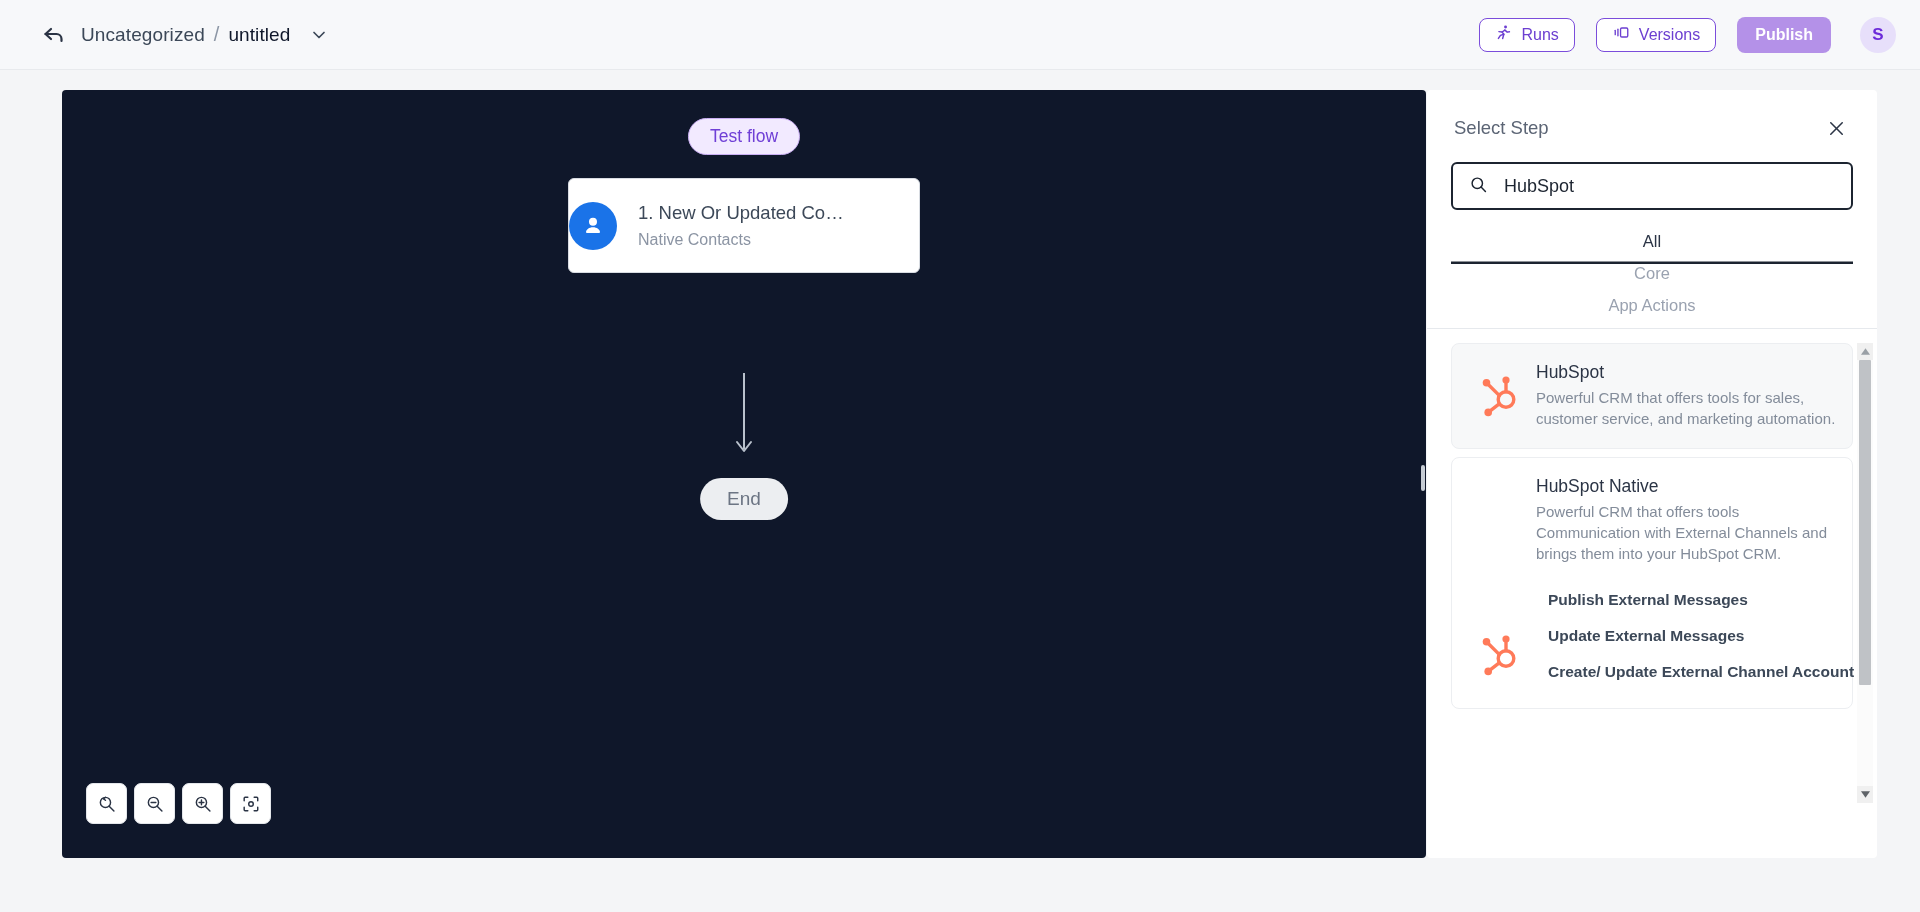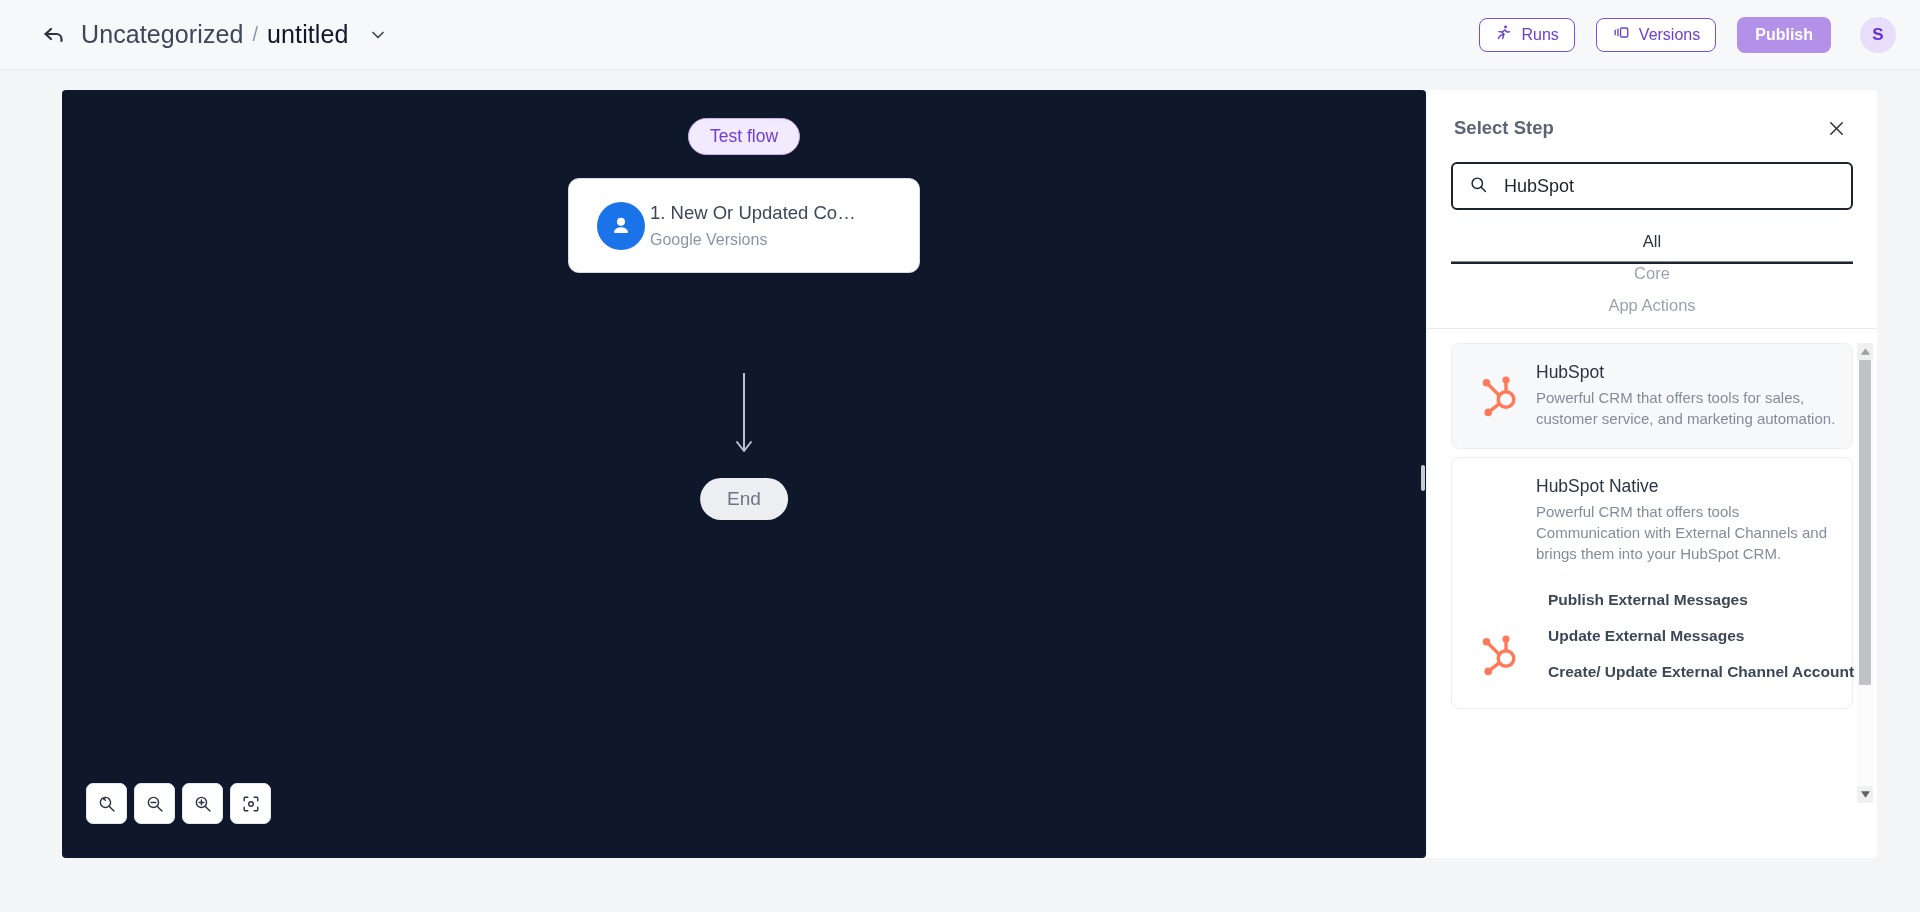--- a/index.html
+++ b/index.html
@@ -22,21 +22,21 @@
   #breadcrumb-group {
     display: flex; align-items: center; gap: 0px;
     margin-left: 37px;
   }
   #back-arrow-btn {
     width: 34px; height: 34px;
     display: flex; align-items: center; justify-content: center;
     cursor: pointer;
   }
   .crumb {
-    font-size: 25px; color: #3c4858;
+    font-size: 19px; color: #3c4858;
     letter-spacing: 0.1px;
   }
   #crumb-root { margin-left: 10px; }
   .crumb-sep { font-size: 20px; color: #8c96a5; margin: 0 9px; }
   #crumb-current { color: #0f172a; }
   #crumb-caret {
     margin-left: 17px; width: 24px; height: 24px;
     display: flex; align-items: center; justify-content: center;
     cursor: pointer;
   }
@@ -83,23 +83,23 @@
     background: #f2eaff; border: 1px solid #c9aef2;
     border-radius: 999px;
     color: #6f3fd6; font-size: 17.5px;
     cursor: pointer; white-space: nowrap;
   }
   #trigger-node {
     position: absolute; left: 682px; top: 88px;
     transform: translateX(-50%);
     width: 352px; height: 95px;
     background: #ffffff;
-    border: 1px solid #d8dce2; border-radius: 11px;
+    border: 1px solid #d8dce2; border-radius: 6px;
     display: flex; align-items: center;
-    padding-left: 28px; gap: 5px;
+    gap: 21px;
     cursor: pointer;
   }
   #node-icon {
     width: 48px; height: 48px; border-radius: 50%;
     background: #1a73e8;
     display: flex; align-items: center; justify-content: center;
     flex-shrink: 0;
   }
   #node-text { min-width: 0; }
   #node-title {
@@ -144,21 +144,21 @@
   }
   #panel-resize-handle {
     position: absolute; left: 1421px; top: 465px;
     width: 4px; height: 26px; border-radius: 3px;
     background: #c6ccd4; cursor: col-resize;
   }
   #panel-header {
     display: flex; align-items: center;
     padding: 24px 27px 0 27px;
   }
-  #panel-title { font-size: 18.5px; color: #5c6575; font-weight: bold; }
+  #panel-title { font-size: 18.5px; color: #5c6575; }
   #panel-close-btn {
     margin-left: auto; width: 28px; height: 28px;
     display: flex; align-items: center; justify-content: center;
     cursor: pointer;
   }
   #search-wrap {
     margin: 20px 24px 0 24px;
     height: 48px;
     border: 2px solid #1c2430; border-radius: 6px;
     display: flex; align-items: center; gap: 14px;
@@ -291,21 +291,21 @@
 
   <div id="trigger-node">
     <div id="node-icon">
       <svg width="26" height="26" viewBox="0 0 24 24" fill="#ffffff">
         <circle cx="12" cy="8" r="3.7"></circle>
         <path d="M12 13.2c-3.6 0-6.4 2.1-6.4 4.3 0 .5.4.9.9.9h11c.5 0 .9-.4.9-.9 0-2.2-2.8-4.3-6.4-4.3z"></path>
       </svg>
     </div>
     <div id="node-text">
       <div id="node-title">1. New Or Updated Co…</div>
-      <div id="node-subtitle">Google Versions</div>
+      <div id="node-subtitle">Native Contacts</div>
     </div>
   </div>
 
   <div id="connector">
     <svg width="24" height="90" viewBox="0 0 24 90" fill="none" stroke="#b9c1cc" stroke-width="2">
       <path d="M12 0 V76"></path>
       <path d="M5 69 L12 78 L19 69" stroke-linecap="round" stroke-linejoin="round"></path>
     </svg>
   </div>
 

